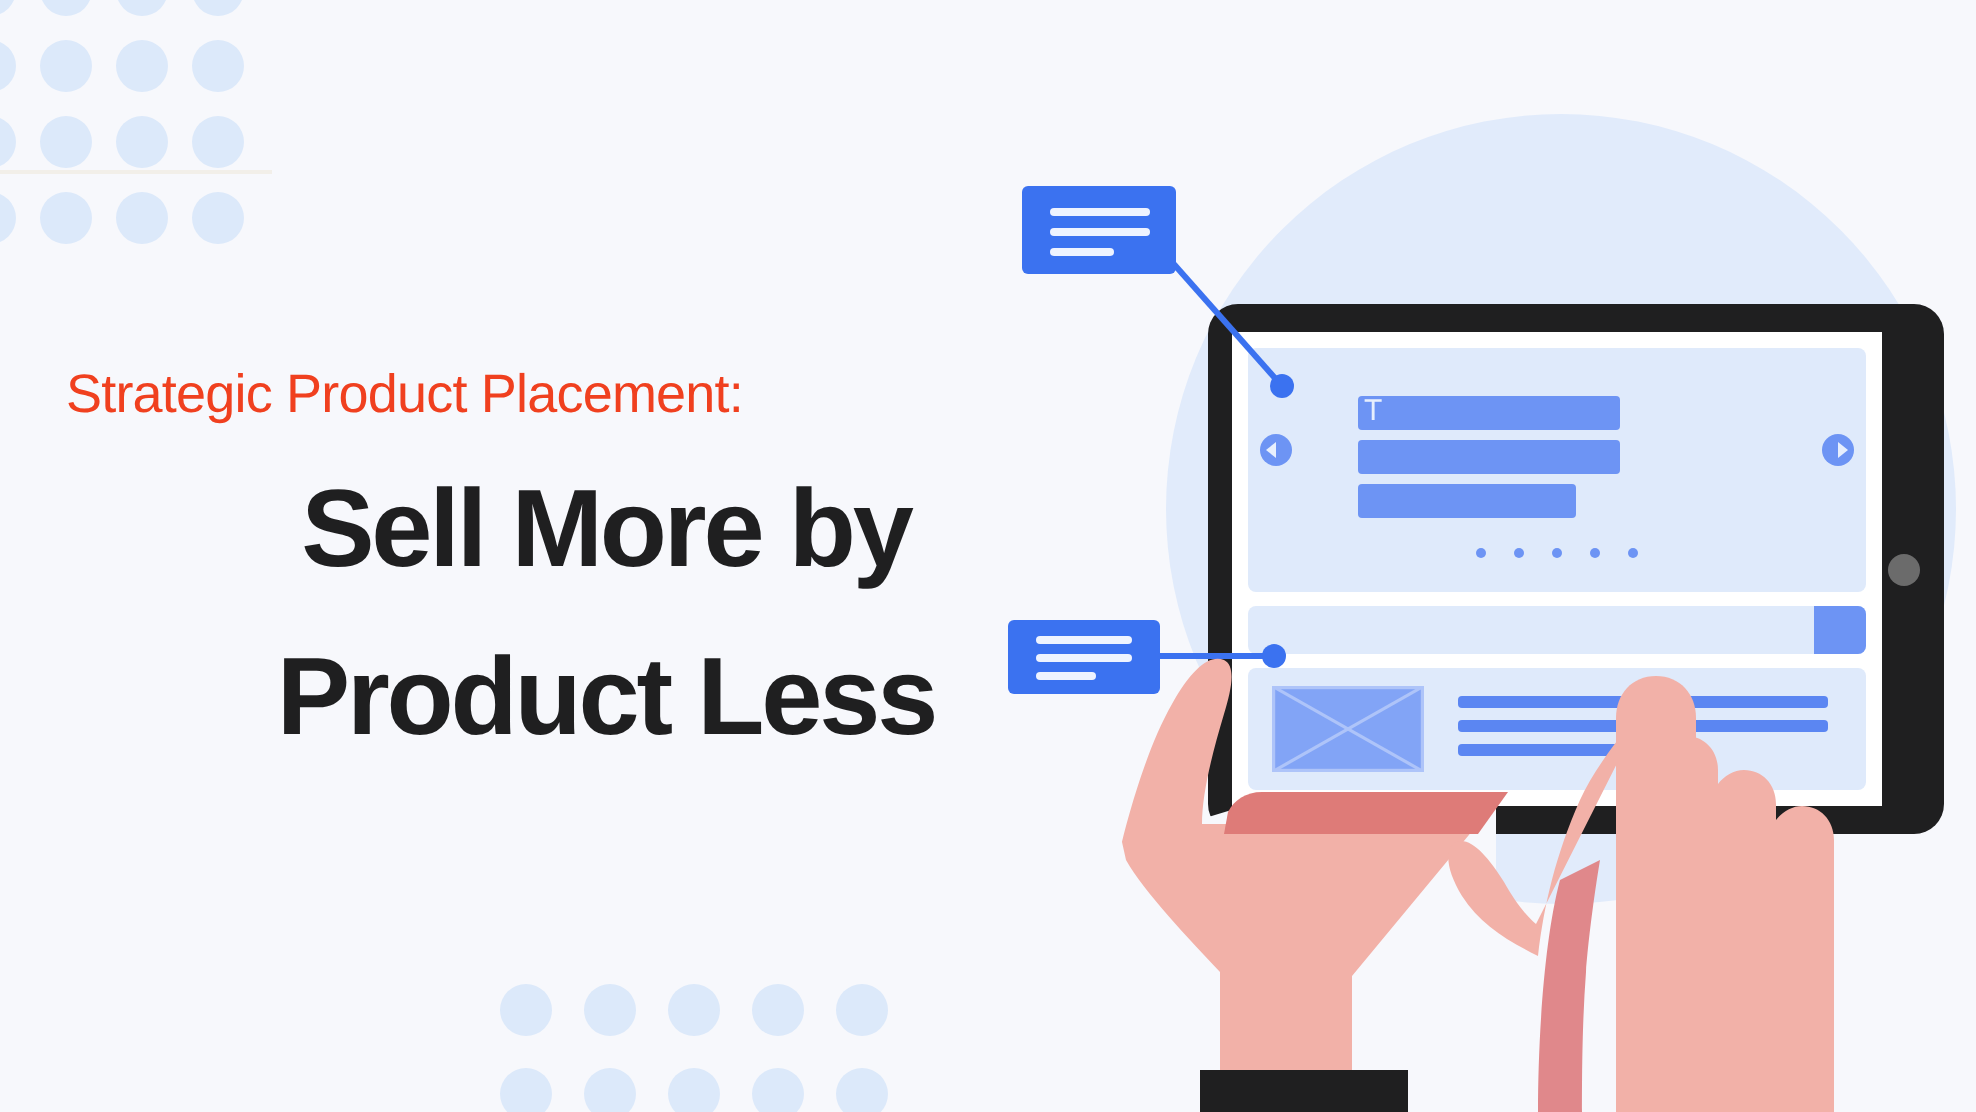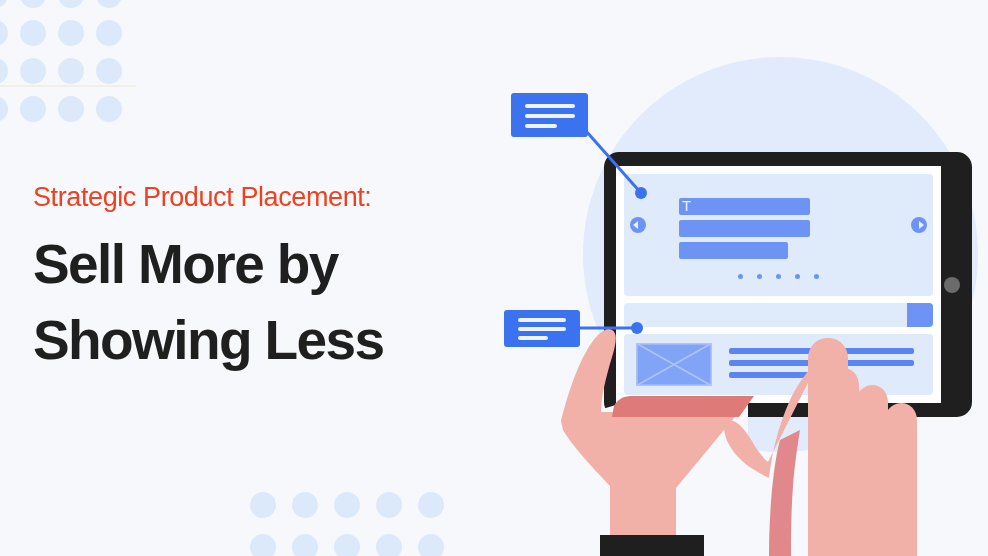--- a/index.html
+++ b/index.html
@@ -48,27 +48,28 @@
   }
   .eyebrow{
     margin:0;
     font-size:27px;
     font-weight:normal;
     letter-spacing:-0.4px;
     color:#f0401f;
     line-height:1.1;
   }
   .bigline{
-    margin:0;
+    margin:8px;
     font-size:55px;
     font-weight:bold;
     letter-spacing:-1.6px;
     color:#1f1f20;
     line-height:1.38;
     white-space:nowrap;
+    text-align:center;
   }
   #big1{margin-top:14px;}
 
   
   #tablet{
     position:absolute;
     left:604px; top:152px;
     width:368px; height:265px;
     background:#1f1f20;
     border-radius:15px;
@@ -248,21 +249,21 @@
       <div class="dot" style="width: 26px; height: 26px; left: 0px; top: 42px; background: rgb(220, 233, 250);"></div>
       <div class="dot" style="width: 26px; height: 26px; left: 42px; top: 42px; background: rgb(220, 233, 250);"></div>
       <div class="dot" style="width: 26px; height: 26px; left: 84px; top: 42px; background: rgb(220, 233, 250);"></div>
       <div class="dot" style="width: 26px; height: 26px; left: 126px; top: 42px; background: rgb(220, 233, 250);"></div>
       <div class="dot" style="width: 26px; height: 26px; left: 168px; top: 42px; background: rgb(220, 233, 250);"></div>
     </div>
 
   <div id="headline">
     <p class="eyebrow">Strategic Product Placement:</p>
     <p class="bigline" id="big1">Sell More by</p>
-    <p class="bigline" id="big2">Showing Less</p>
+    <p class="bigline" id="big2">Product Less</p>
   </div>
 
   <div id="tablet">
     <div id="home-button"></div>
     <div id="tablet-screen">
 
       <div class="panel" id="carousel">
         <div class="carousel-bar" id="cbar1"></div>
         <div class="carousel-bar" id="cbar2"></div>
         <div class="carousel-bar" id="cbar3"></div>

